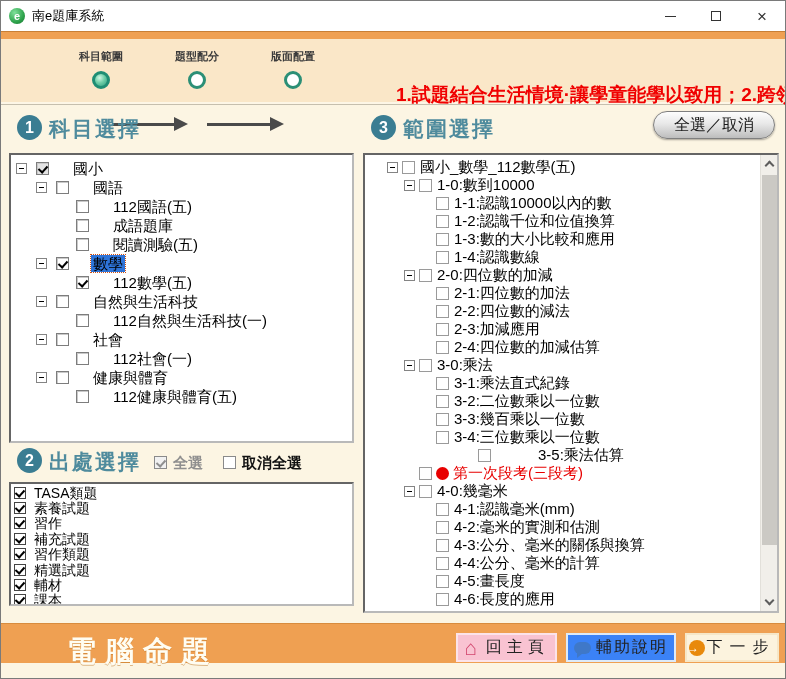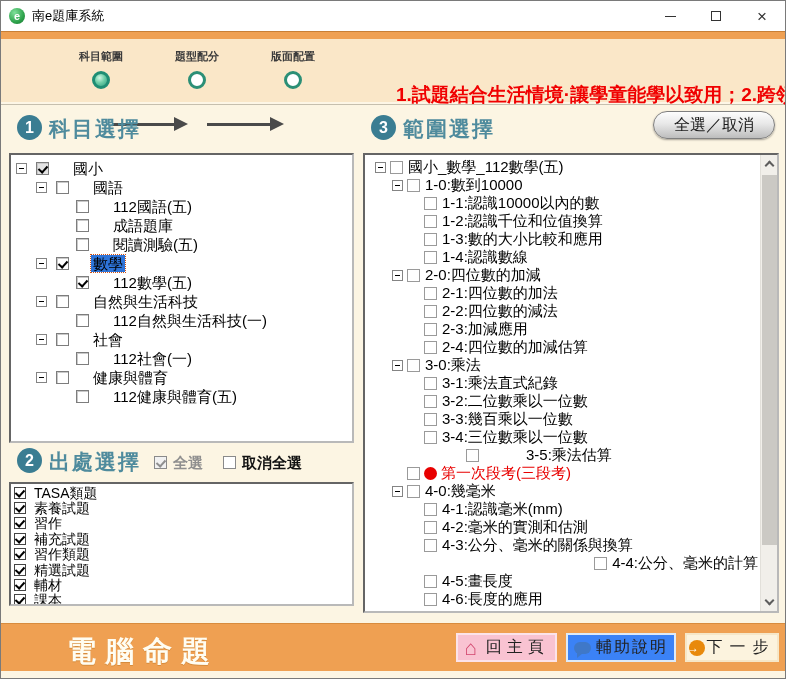--- a/index.html
+++ b/index.html
@@ -70,21 +70,21 @@
   .sec-title { position:absolute; font-size:21px; font-weight:bold; color:#4F8B9D; letter-spacing:2px; white-space:nowrap; }
 
   
   .sunken {
     position:absolute; background:#ffffff;
     border:2px inset #b9b9b9;
   }
   #left-tree-box  { left:8px;  top:152px; width:345px; height:290px; overflow:hidden; padding-top:4px; }
   #source-box     { left:8px;  top:481px; width:345px; height:124px; overflow:hidden; padding:1px 0 0 3px; }
   #scope-box      { left:362px; top:152px; width:416px; height:460px; overflow:hidden; padding-top:3px; }
-  #scope-rows { position:absolute; left:4px; top:3px; right:17px; overflow:hidden; }
+  #scope-rows { position:absolute; left:16px; top:3px; right:17px; overflow:hidden; }
 
   
   .trow { display:flex; align-items:center; white-space:nowrap; }
   #left-tree-box .trow { height:19px; font-size:15px; }
   #scope-rows   .trow { height:18px; font-size:15px; }
   .expand {
     position:relative; width:11px; height:11px; flex:0 0 11px;
     border:1px solid #848484; background:#fff;
   }
   .expand::after { content:""; position:absolute; left:2px; top:4px; width:5px; height:1px; background:#000; }
@@ -130,21 +130,21 @@
 
   
   .sbar { position:absolute; right:0; top:0; bottom:0; width:17px; background:#F1EFEA; border-left:1px solid #e2e0da; }
   .sbar-thumb { position:absolute; left:1px; top:20px; width:15px; height:370px; background:#CBC9C4; }
   .chev { position:absolute; left:5px; width:7px; height:7px; border-top:2px solid #5d5d5d; border-right:2px solid #5d5d5d; }
   .chev.up { top:7px; transform:rotate(-45deg); }
   .chev.down { bottom:7px; transform:rotate(135deg); }
 
   
   .footer {
-    position:absolute; left:0; top:622px; width:100%; height:48px;
+    position:absolute; left:0; top:622px; width:100%; height:40px;
     background:#EFA052; border-top:1px solid #d88c3e;
   }
   .brand {
     position:absolute; left:66px; top:8px; font-size:29px; font-weight:bold;
     color:#FFFDF2; letter-spacing:9px; text-shadow:0 1px 0 rgba(190,120,40,.5); white-space:nowrap;
   }
   .f-btn {
     position:absolute; top:9px; height:29px; display:flex; align-items:center; justify-content:center;
     font-size:16px; color:#222; white-space:nowrap;
   }
@@ -433,21 +433,21 @@
         <div class="trow" style="padding-left: 40px;">
           <span class="espacer"></span>
           <span class="cb off"></span>
           <span class="tlabel">4-2:毫米的實測和估測</span>
         </div>
         <div class="trow" style="padding-left: 40px;">
           <span class="espacer"></span>
           <span class="cb off"></span>
           <span class="tlabel">4-3:公分、毫米的關係與換算</span>
         </div>
-        <div class="trow" style="padding-left: 40px; justify-content: flex-end;">
+        <div class="trow" style="padding-left: 40px;">
           <span class="espacer"></span>
           <span class="cb off"></span>
           <span class="tlabel">4-4:公分、毫米的計算</span>
         </div>
         <div class="trow" style="padding-left: 40px;">
           <span class="espacer"></span>
           <span class="cb off"></span>
           <span class="tlabel">4-5:畫長度</span>
         </div>
         <div class="trow" style="padding-left: 40px;">

